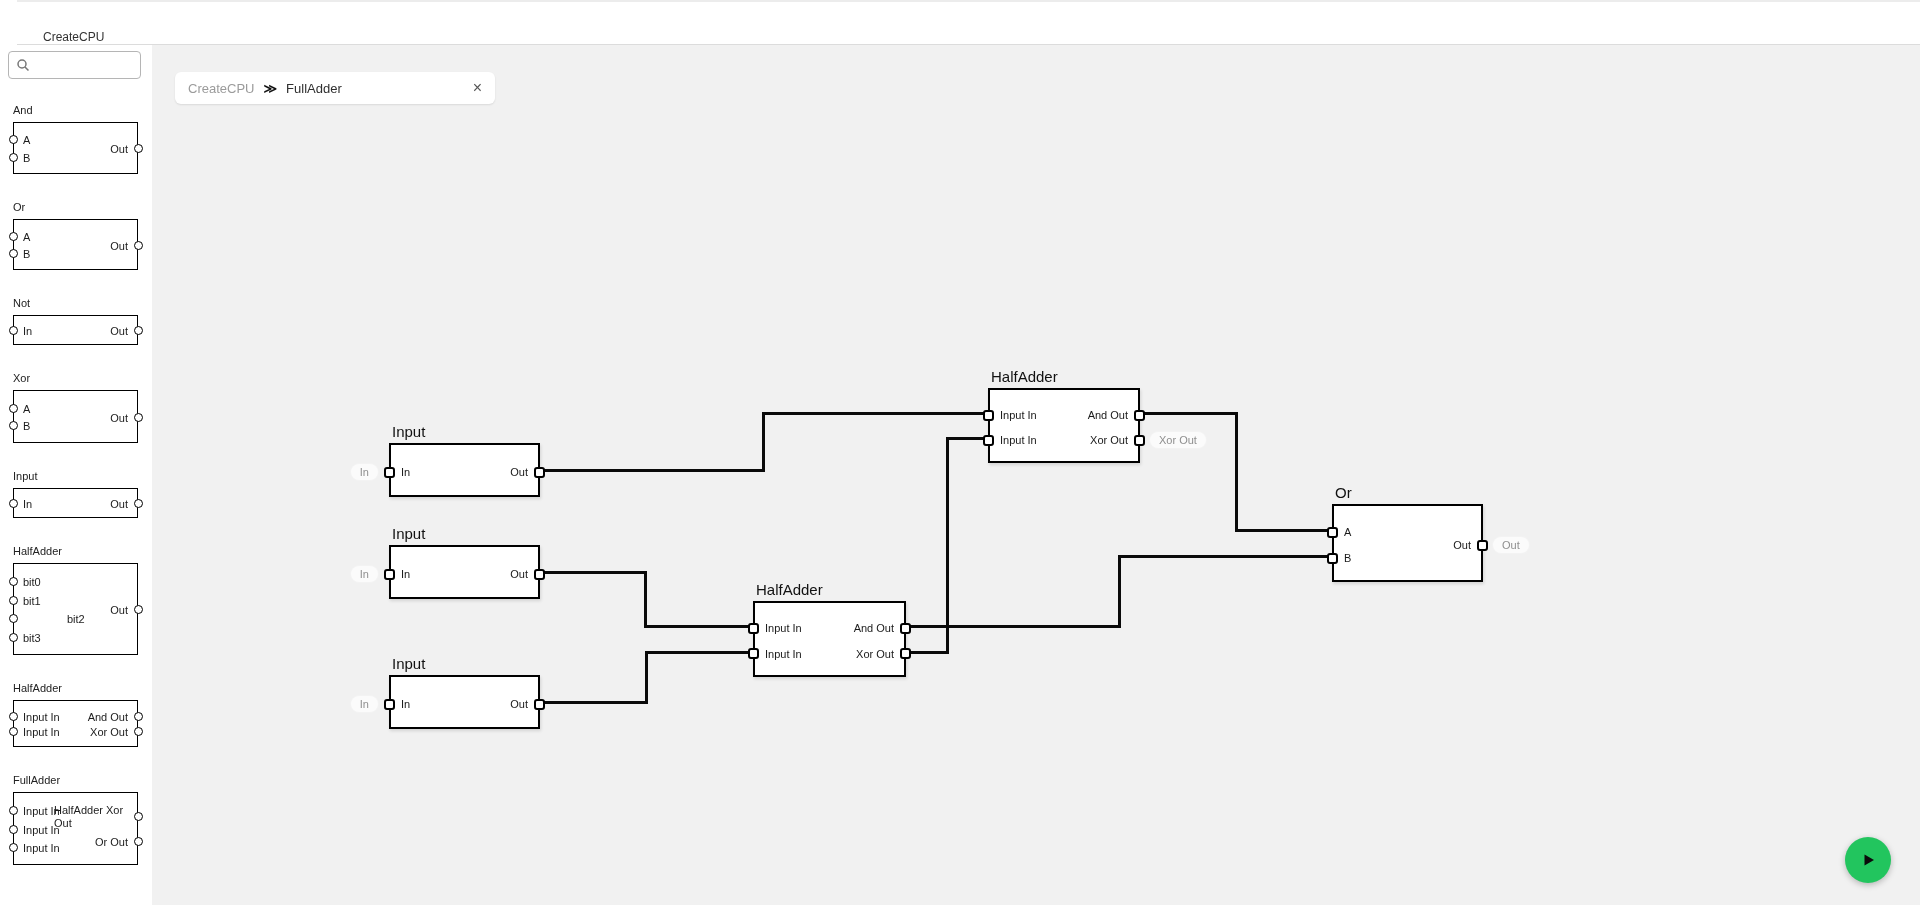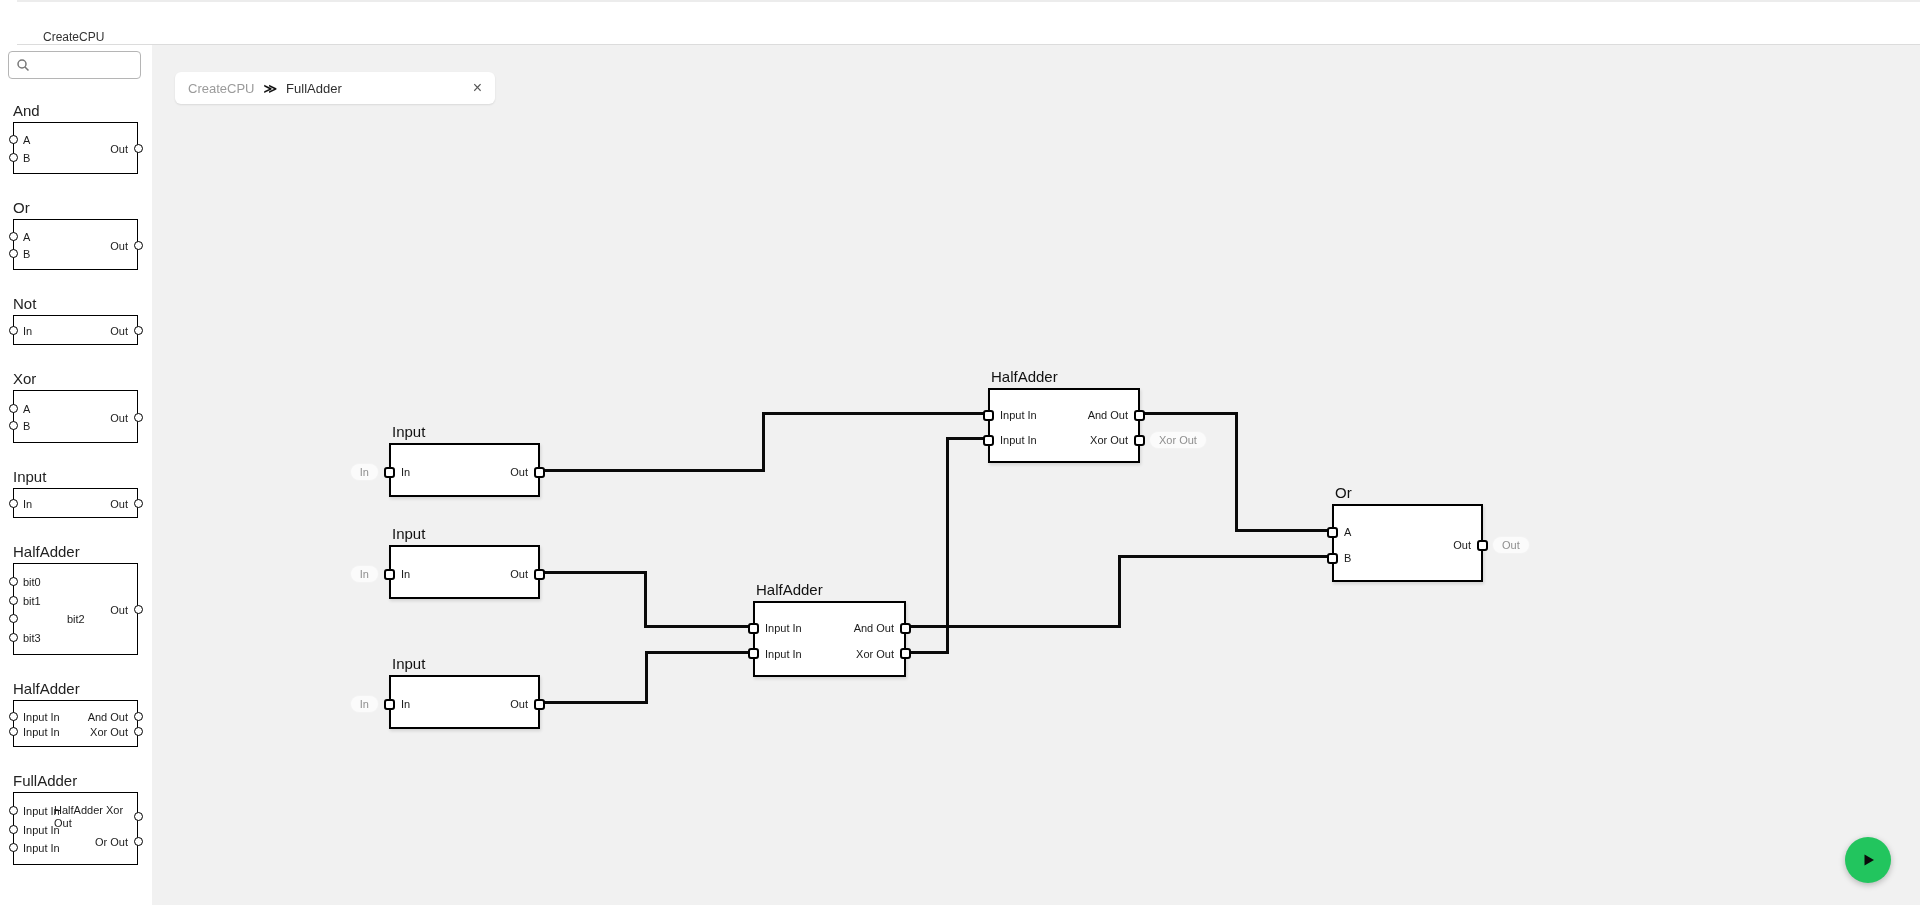--- a/index.html
+++ b/index.html
@@ -17,21 +17,21 @@
   
   .sidebar{position:absolute;left:0;top:45px;bottom:0;width:152px;background:#fff;z-index:5;}
   .searchbox{
     position:absolute;left:8px;top:6px;width:133px;height:28px;border:1px solid #b5b5b5;
     border-radius:4px;background:#fff;display:flex;align-items:center;padding-left:7px;box-sizing:border-box;
   }
   .searchbox svg{flex:0 0 auto;}
   .searchbox input{border:none;outline:none;flex:1;min-width:0;font-size:12px;background:transparent;font-family:inherit;}
   #palette-list{position:absolute;top:59px;left:13px;width:125px;}
   .side-section{margin-bottom:27px;}
-  .side-title{font-size:15px;color:#222;line-height:13px;margin-bottom:5px;}
+  .side-title{font-size:11px;color:#222;line-height:13px;margin-bottom:5px;}
   .side-block{position:relative;border:1.5px solid #000;background:#fff;box-sizing:border-box;}
   .cport{position:absolute;width:7px;height:7px;border:1.5px solid #000;border-radius:50%;background:#fff;}
   .plabel{position:absolute;font-size:11px;color:#1c1c1c;transform:translateY(-50%);white-space:nowrap;}
   .plabel.in{left:9px;}
   .plabel.out{right:9px;max-width:74px;white-space:normal;line-height:13px;}
   
   .canvas-bg{position:absolute;left:152px;top:45px;right:0;bottom:0;background:#f1f1f1;z-index:0;}
   #wire-layer,#node-layer{position:absolute;left:0;top:0;width:1920px;height:905px;z-index:1;pointer-events:none;}
   .wire{position:absolute;}
   .node{

